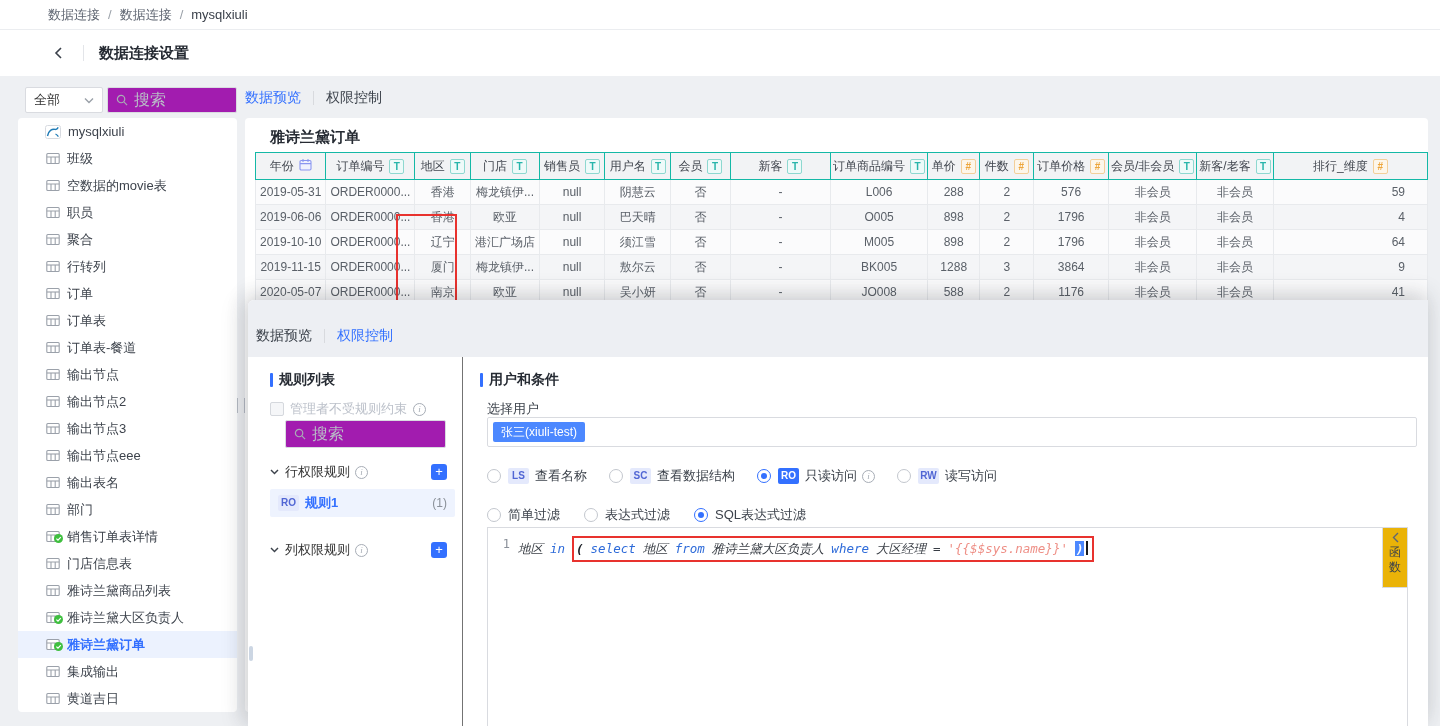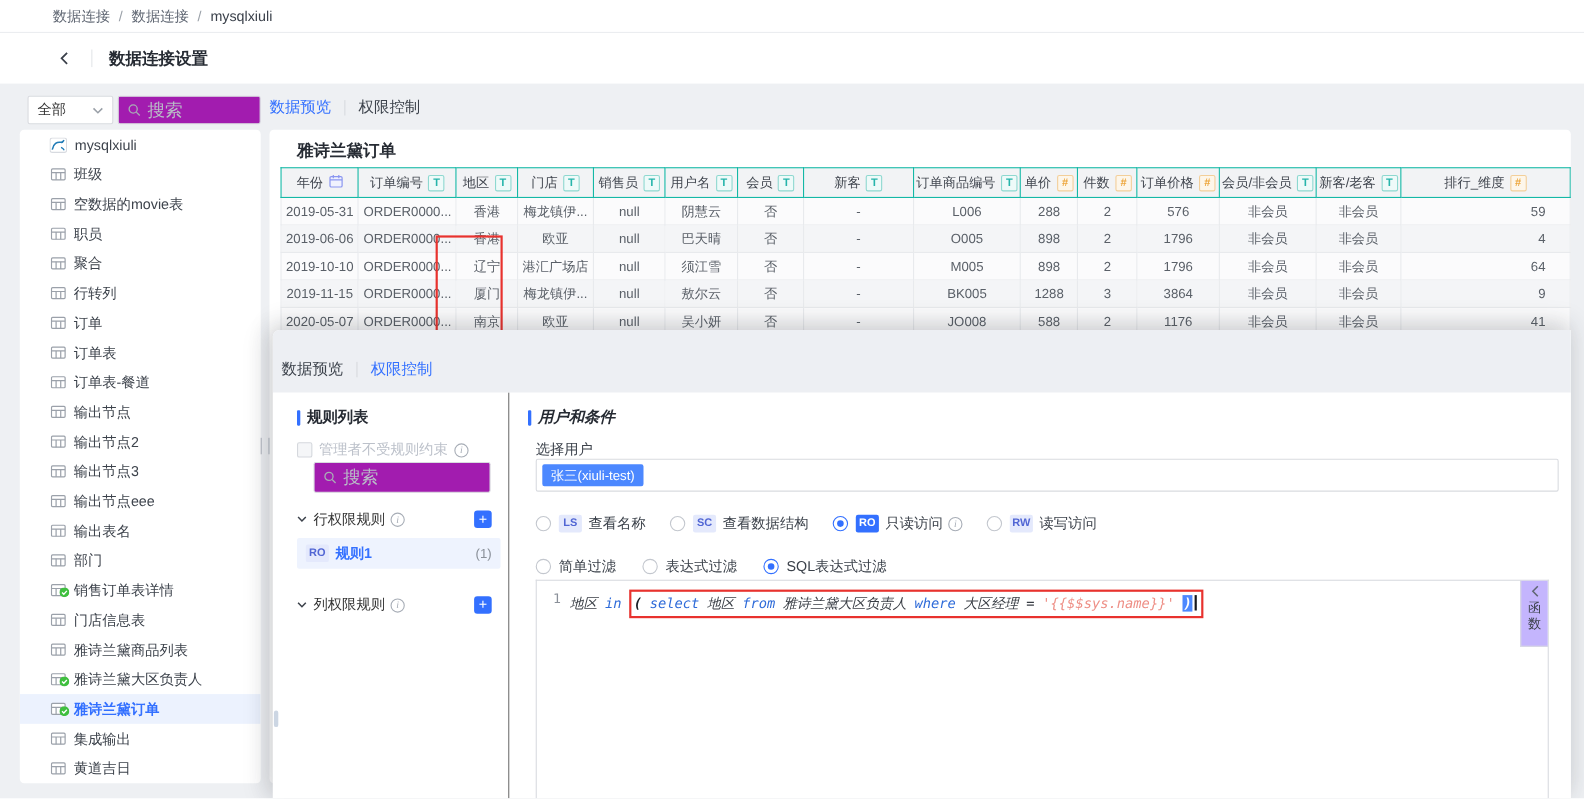--- a/index.html
+++ b/index.html
@@ -95,21 +95,21 @@
     font-size:13px;line-height:15px;text-align:center;cursor:pointer;}
   .rule-item{position:absolute;left:22px;top:132px;width:185px;height:28px;background:#eef3fe;border-radius:2px;
     display:flex;align-items:center;padding:0 8px;box-sizing:border-box;cursor:pointer;}
   .rule-item .rname{margin-left:6px;font-size:13px;font-weight:700;color:#3370ff;}
   .rule-item .rcount{margin-left:auto;font-size:12px;color:#8a9099;}
   .pbadge{display:inline-block;min-width:21px;height:16px;line-height:16px;text-align:center;
     font-size:10px;font-weight:700;border-radius:2px;background:#e4e9fc;color:#5166d4;padding:0 2px;box-sizing:border-box;}
   .pbadge.solid{background:#3370ff;color:#fff;}
 
   .cond-col{position:absolute;left:232px;top:0;width:948px;height:100%;}
-  .cond-title{position:absolute;left:0;top:14px;font-style:italic;}
+  .cond-title{position:absolute;left:0;top:14px;}
   .select-user-label{position:absolute;left:7px;top:43px;font-size:13px;color:#3c424b;}
   .user-input{position:absolute;left:7px;top:60px;width:930px;height:30px;border:1px solid #d9dbe0;
     border-radius:2px;background:#fff;box-sizing:border-box;display:flex;align-items:center;padding:0 5px;cursor:text;}
   .user-tag{background:#4c88ff;color:#fff;font-size:12px;height:20px;line-height:20px;padding:0 8px;
     border-radius:2px;cursor:pointer;}
   .perm-row{position:absolute;left:7px;top:110px;display:flex;align-items:center;font-size:13px;color:#3c424b;}
   .perm-item{display:flex;align-items:center;margin-right:22px;cursor:pointer;}
   .perm-item .pbadge{margin:0 6px 0 7px;}
   .radio{width:14px;height:14px;border:1px solid #c3c7ce;border-radius:50%;background:#fff;
     box-sizing:border-box;position:relative;flex:0 0 auto;}
@@ -131,21 +131,21 @@
   .sql-line{margin-left:30px;padding-top:8px;white-space:nowrap;font-family:"DejaVu Sans Mono",monospace;
     font-size:12.5px;line-height:20px;font-style:italic;}
   .tok{margin-right:7px;}
   .tok.keyword{color:#2e6bd9;}
   .tok.plain{color:#383d44;}
   .tok.string{color:#ee8f86;}
   .tok.paren{color:#1b1f26;font-weight:700;}
   .tok.paren-active{background:#4c88ff;color:#fff;font-weight:700;padding:0 1px;margin-right:0;}
   .sql-hl-box{display:inline-block;border:2px solid #e8322e;padding:1px 4px 1px 2px;margin-right:4px;}
   .caret{display:inline-block;width:2px;height:14px;background:#15181d;vertical-align:-2px;margin-left:2px;}
-  .func-btn{position:absolute;top:0;right:0;width:25px;height:60px;background:#c4b5fd;
+  .func-btn{position:absolute;top:0;right:0;width:25px;height:60px;background:#eab308;
     border-left:1px solid #d9dbe0;border-bottom:1px solid #d9dbe0;box-sizing:border-box;cursor:pointer;
     display:flex;flex-direction:column;align-items:center;padding-top:4px;}
   .func-label{width:14px;font-size:12px;color:#3c424b;line-height:15px;text-align:center;word-break:break-all;margin-top:2px;}
   .overlay-handle{position:absolute;left:249px;top:646px;width:4px;height:15px;background:#ccd6e3;
     border-radius:2px;z-index:40;cursor:col-resize;}
 </style>
 </head>
 <body>
 
 <div class="root">

